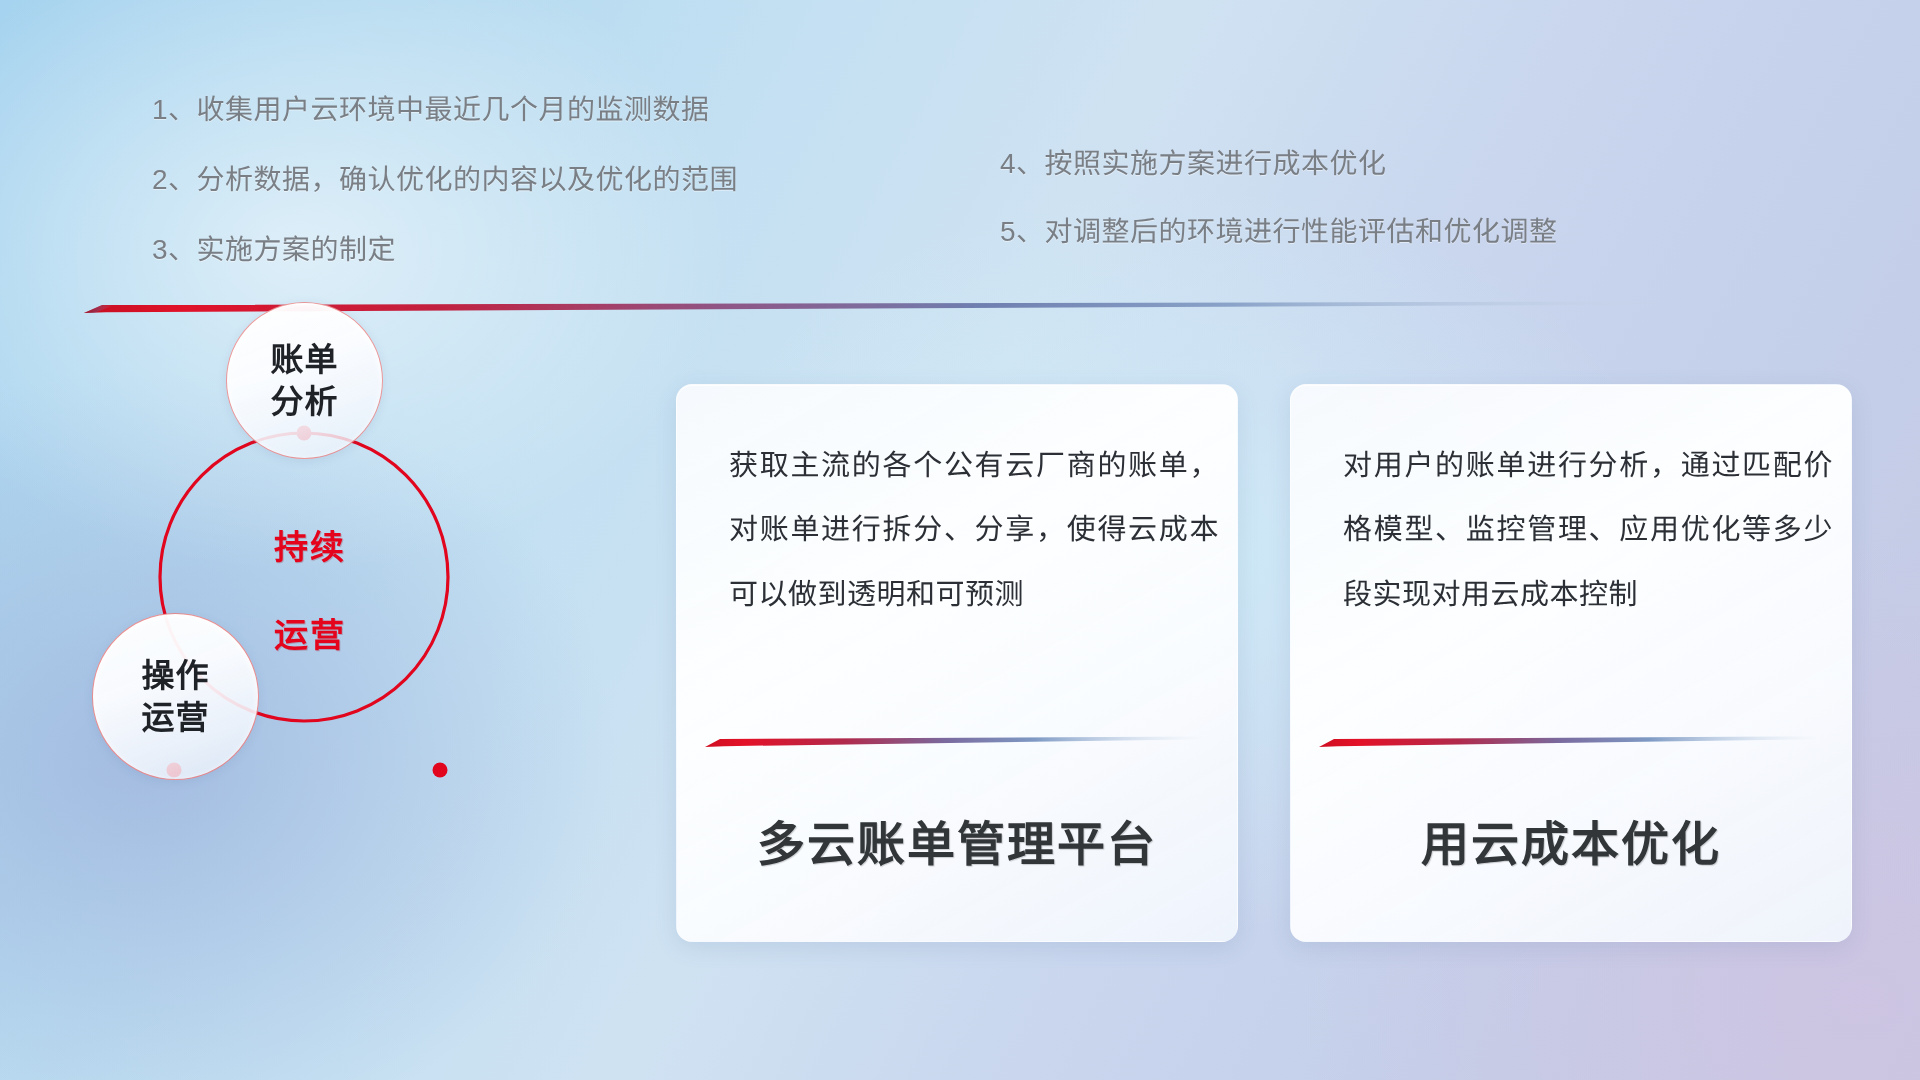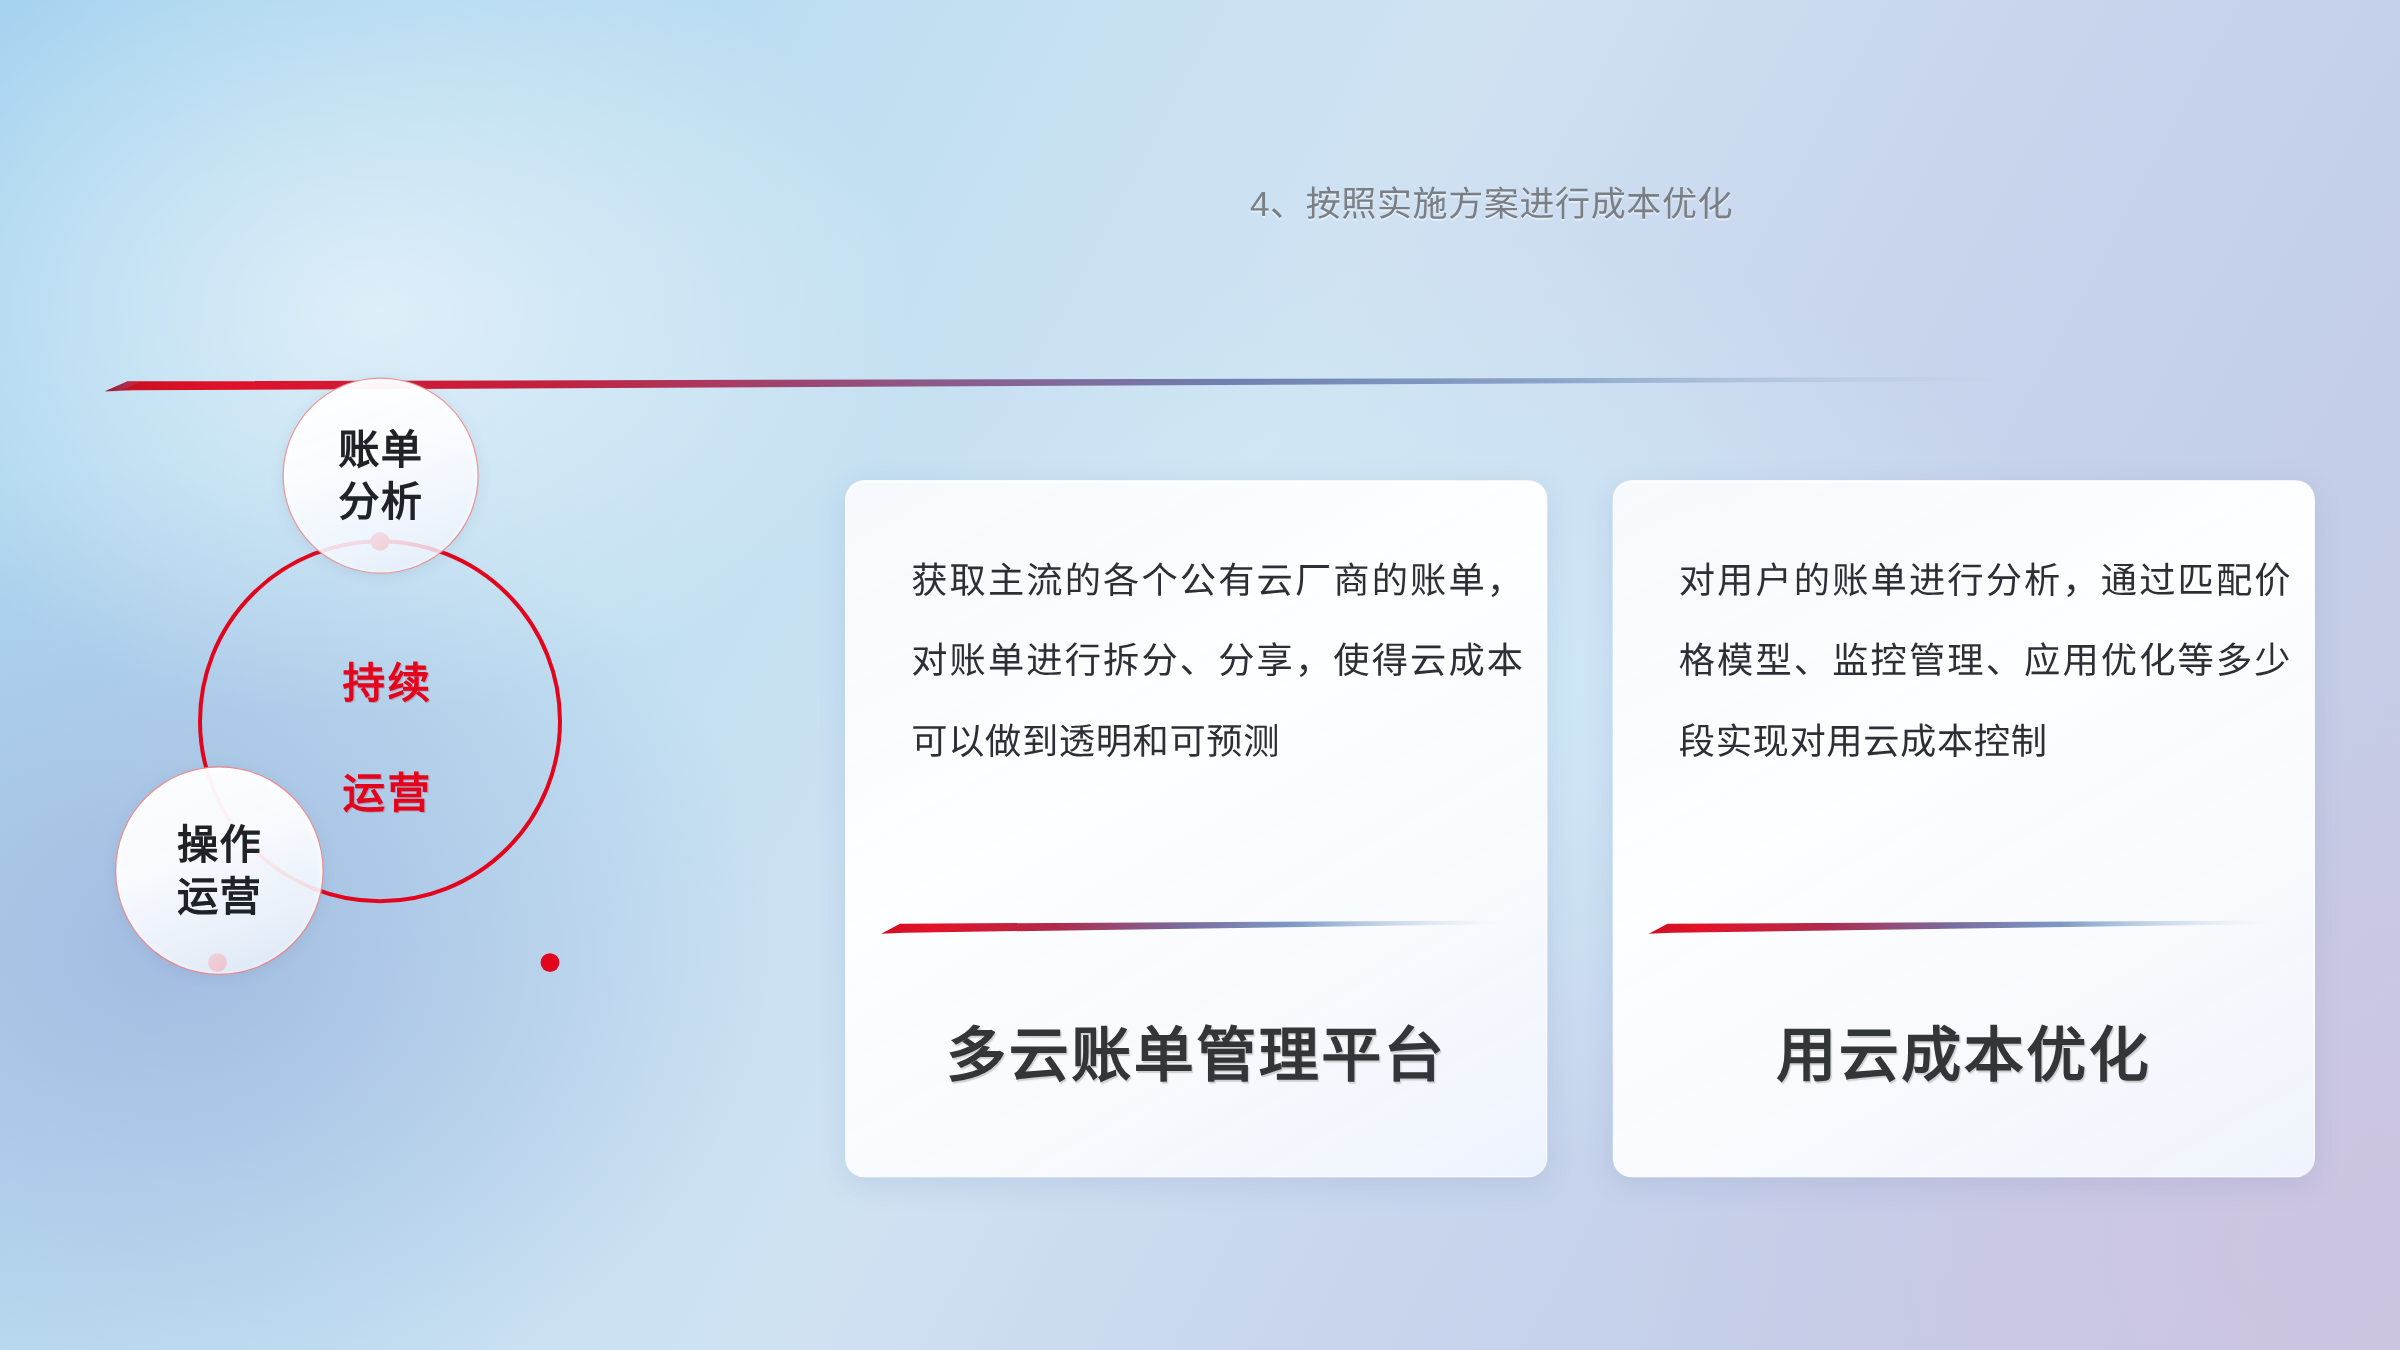--- a/index.html
+++ b/index.html
@@ -211,23 +211,29 @@
     text-shadow: 1px 1px 1px rgba(0,0,0,0.18);
   }
 </style>
 </head>
 <body>
 
 <div id="slide">
 
   <div class="notes">
 
+    <div class="note-col left">
+      <div class="note-line">1、收集用户云环境中最近几个月的监测数据</div>
+      <div class="note-line">2、分析数据，确认优化的内容以及优化的范围</div>
+      <div class="note-line">3、实施方案的制定</div>
+    </div>
 
     <div class="note-col right">
       <div class="note-line">4、按照实施方案进行成本优化</div>
+      <div class="note-line">5、对调整后的环境进行性能评估和优化调整</div>
     </div>
   </div>
 
   <svg class="main-rule" viewBox="0 0 1596 14" preserveAspectRatio="none">
     <defs>
       <linearGradient id="ruleGrad" x1="0" y1="0" x2="1" y2="0">
         <stop offset="0.00" stop-color="#c60f22"></stop>
         <stop offset="0.06" stop-color="#e01229"></stop>
         <stop offset="0.22" stop-color="#c2203f"></stop>
         <stop offset="0.40" stop-color="#8f5585"></stop>

